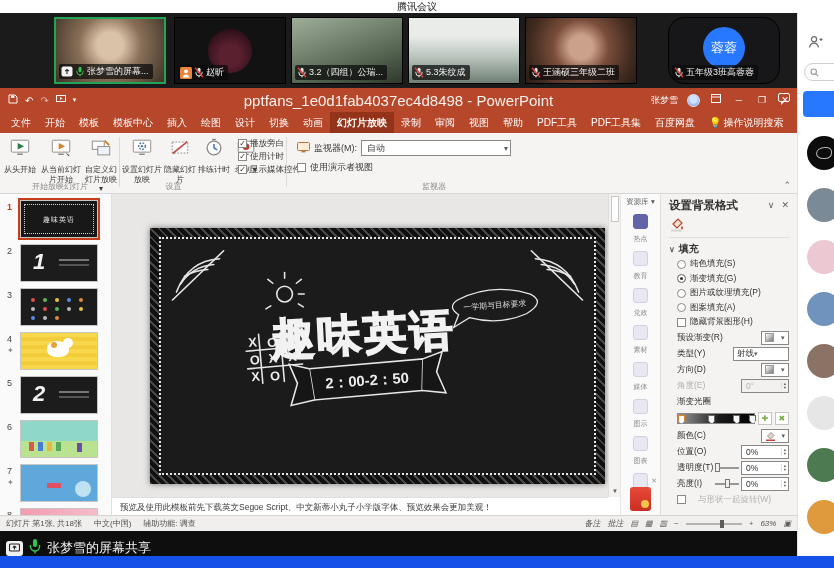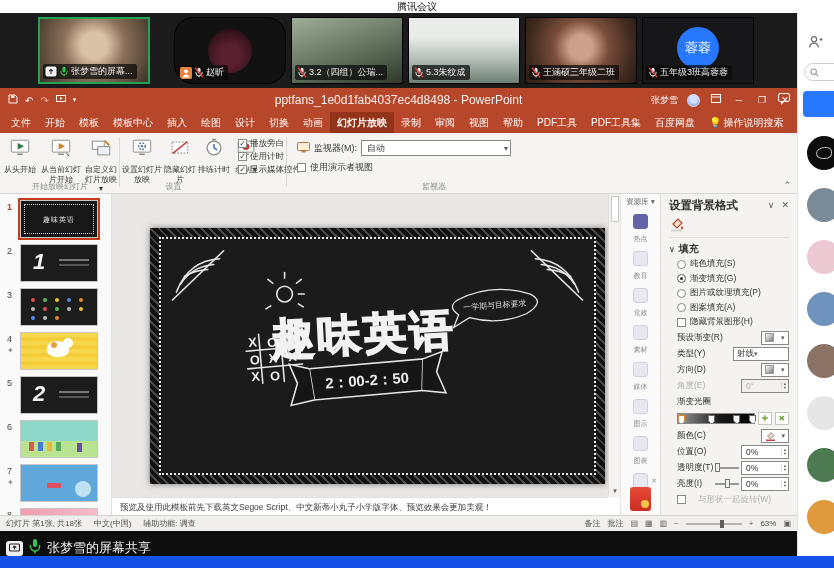--- a/index.html
+++ b/index.html
@@ -31,21 +31,21 @@
   #rs-bluebtn { position:absolute; left:5px; top:78px; width:42px; height:26px; border-radius:4px; background:#2878ff; }
   .rs-avatar { position:absolute; left:9px; width:34px; height:34px; border-radius:50%; }
   .rs-avatar.scribble { background:#0c0c0c; }
   .rs-avatar.scribble::after { content:""; position:absolute; left:9px; top:11px; width:14px; height:10px; border:1.5px solid rgba(255,255,255,.7); border-radius:60% 40% 50% 50%; }
 
   
   #ppt { position:absolute; left:0; top:88px; width:797px; height:443px; background:#fff; }
   .titlebar { position:absolute; left:0; top:0; width:797px; height:24px; background:#b7472a; display:flex; align-items:center; color:#fff; }
   .qat { display:flex; align-items:center; gap:7px; padding-left:8px; font-size:10px; }
   .qat .gi { opacity:.95; cursor:default; }
-  .wtitle { position:absolute; left:0; right:0; text-align:center; font-size:12px; color:rgba(255,255,255,.92); pointer-events:none; }
+  .wtitle { position:absolute; left:0; right:0; text-align:center; font-size:15px; color:rgba(255,255,255,.92); pointer-events:none; }
   .tb-right { position:absolute; right:5px; top:0; height:24px; display:flex; align-items:center; gap:9px; font-size:9px; }
   .tb-avatar { width:13px; height:13px; border-radius:50%; background:radial-gradient(circle at 50% 40%, #cfe2ff 0 40%, #5b87c9 100%); border:1px solid rgba(255,255,255,.6); }
   .wc { font-size:9px; line-height:24px; width:14px; text-align:center; }
   .menubar { position:absolute; left:0; top:24px; width:797px; height:21px; background:#b7472a; display:flex; align-items:stretch; padding-left:4px; }
   .mtab { color:#fff; font-size:10px; line-height:21px; padding:0 7px; white-space:nowrap; }
   .mtab.active { background:#93331a; font-weight:bold; }
   .mtab .bulb { color:#ffd54a; margin-right:2px; }
   .mb-comment { position:absolute; right:7px; top:5px; width:12px; height:9px; border:1.2px solid #fff; border-radius:2px; }
   .mb-comment::after { content:""; position:absolute; left:2px; bottom:-4px; border:2px solid transparent; border-top-color:#fff; border-left-color:#fff; }
 
@@ -141,60 +141,60 @@
   .stop { position:absolute; top:1px; width:7px; height:9px; background:#f5f5f5; border:1px solid #666; clip-path:polygon(0 0,100% 0,100% 60%,50% 100%,0 60%); }
   .stop.selstop { border-color:#d8822a; background:#fff; }
   .stopbtn { width:15px; height:13px; background:#fff; border:1px solid #c8c6c4; font-size:8px; line-height:11px; text-align:center; color:#7a4; }
   .mini-slider { position:relative; width:24px; height:2px; background:#9a9896; margin-right:2px; }
   .mini-slider .knob { position:absolute; top:-4px; width:5px; height:9px; background:#f0f0f0; border:1px solid #777; }
 
   
   .notes { position:absolute; left:112px; top:409px; width:496px; height:18px; background:#fff; border-top:1px solid #e1dfdd; font-size:8.5px; color:#3b3a39; line-height:18px; padding-left:8px; white-space:nowrap; overflow:hidden; }
   .statusbar { position:absolute; left:0; top:427px; width:797px; height:16px; background:#f0efed; border-top:1px solid #d6d4d2; display:flex; align-items:center; font-size:8px; color:#514f4d; padding:0 6px; }
   .statusbar .sp { margin-right:12px; white-space:nowrap; }
-  .sb-right { margin-left:auto; display:flex; align-items:center; gap:7px; }
+  .sb-right { margin-left:auto; display:flex; align-items:center; gap:7px;font-style:italic; }
   .viewico { font-size:8px; color:#605e5c; }
   .zoomtrack { position:relative; width:56px; height:2px; background:#b5b3b1; }
   .zoomtrack .zknob { position:absolute; left:34px; top:-3px; width:4px; height:8px; background:#605e5c; }
 
   
   #share-bar { position:absolute; left:0; top:531px; width:797px; height:34px; background:#0e0e0e; display:flex; align-items:center; gap:5px; padding-left:6px; }
   #share-bar .sq { width:17px; height:15px; background:#f0f0f0; border-radius:3px; display:flex; align-items:center; justify-content:center; }
   #share-bar .txt { color:#f0f0f0; font-size:13px; }
   #blue-bar { position:absolute; left:0; top:556px; width:834px; height:12px; background:#1551e8; }
 </style>
 </head>
 <body>
 
 <div id="app">
 
   <div id="top-strip">
     <span>腾讯会议</span>
   </div>
 
   <div id="video-strip">
-      <div class="tile v-photo-warm active" style="left: 38px;">
+      <div class="tile v-photo-warm active" style="left: 54px;">
         <div class="badge">
           <span>
             <svg width="12" height="11" viewBox="0 0 12 11">
               <rect x="0.5" y="0.5" width="11" height="10" rx="2" fill="#f2f2f2"></rect>
               <path d="M6 8V3.4M6 3.4L4.2 5.1M6 3.4l1.8 1.7" stroke="#222" stroke-width="1.1" fill="none"></path>
             </svg>
           </span>
           <span>
             <svg width="10" height="11" viewBox="0 0 10 11">
               <rect x="3.5" y="0.8" width="3" height="5.4" rx="1.5" fill="#35c24d"></rect>
               <path d="M1.9 4.8v1a3.1 3.1 0 0 0 6.2 0v-1" fill="none" stroke="#35c24d" stroke-width="1"></path>
               <line x1="5" y1="9" x2="5" y2="10.4" stroke="#35c24d" stroke-width="1"></line>
             </svg>
           </span>
           <span class="nm">张梦雪的屏幕...</span>
         </div>
       </div>
-      <div class="tile v-avatar-dark" style="left: 174px; border-radius: 19px;">
+      <div class="tile v-avatar-dark" style="left: 174px;">
         <div class="dark-circle"></div>
         <div class="badge">
           <span>
             <svg width="12" height="12" viewBox="0 0 12 12">
               <rect width="12" height="12" rx="1.5" fill="#E8843C"></rect>
               <circle cx="6" cy="4.3" r="1.9" fill="#fff"></circle>
               <path d="M2.6 10.4c.5-2.2 2-3 3.4-3s2.9.8 3.4 3z" fill="#fff"></path>
             </svg>
           </span>
           <span>
@@ -240,21 +240,21 @@
             <svg width="10" height="11" viewBox="0 0 10 11">
               <rect x="3.5" y="0.8" width="3" height="5.4" rx="1.5" fill="#e8e8e8"></rect>
               <path d="M1.9 4.8v1a3.1 3.1 0 0 0 6.2 0v-1" fill="none" stroke="#e8e8e8" stroke-width="1"></path>
               <line x1="5" y1="9" x2="5" y2="10.4" stroke="#e8e8e8" stroke-width="1"></line>
               <line x1="1" y1="0.8" x2="9" y2="10.2" stroke="#e23d3d" stroke-width="1.4"></line>
             </svg>
           </span>
           <span class="nm">王涵硕三年级二班</span>
         </div>
       </div>
-      <div class="tile v-avatar-blue" style="left: 642px;">
+      <div class="tile v-avatar-blue" style="left: 668px; border-radius: 16px;">
         <div class="big-avatar">蓉蓉</div>
         <div class="badge">
           <span>
             <svg width="10" height="11" viewBox="0 0 10 11">
               <rect x="3.5" y="0.8" width="3" height="5.4" rx="1.5" fill="#e8e8e8"></rect>
               <path d="M1.9 4.8v1a3.1 3.1 0 0 0 6.2 0v-1" fill="none" stroke="#e8e8e8" stroke-width="1"></path>
               <line x1="5" y1="9" x2="5" y2="10.4" stroke="#e8e8e8" stroke-width="1"></line>
               <line x1="1" y1="0.8" x2="9" y2="10.2" stroke="#e23d3d" stroke-width="1.4"></line>
             </svg>
           </span>

